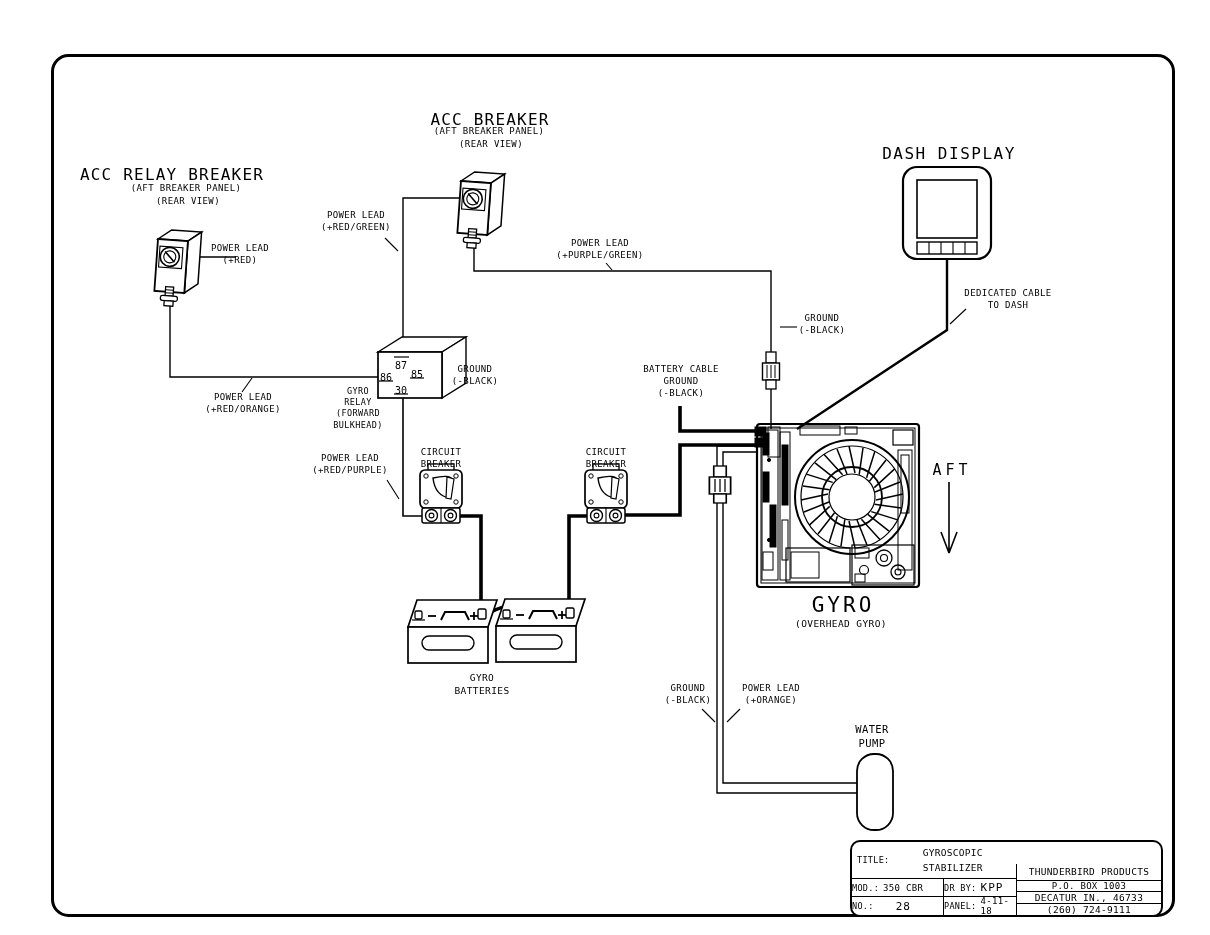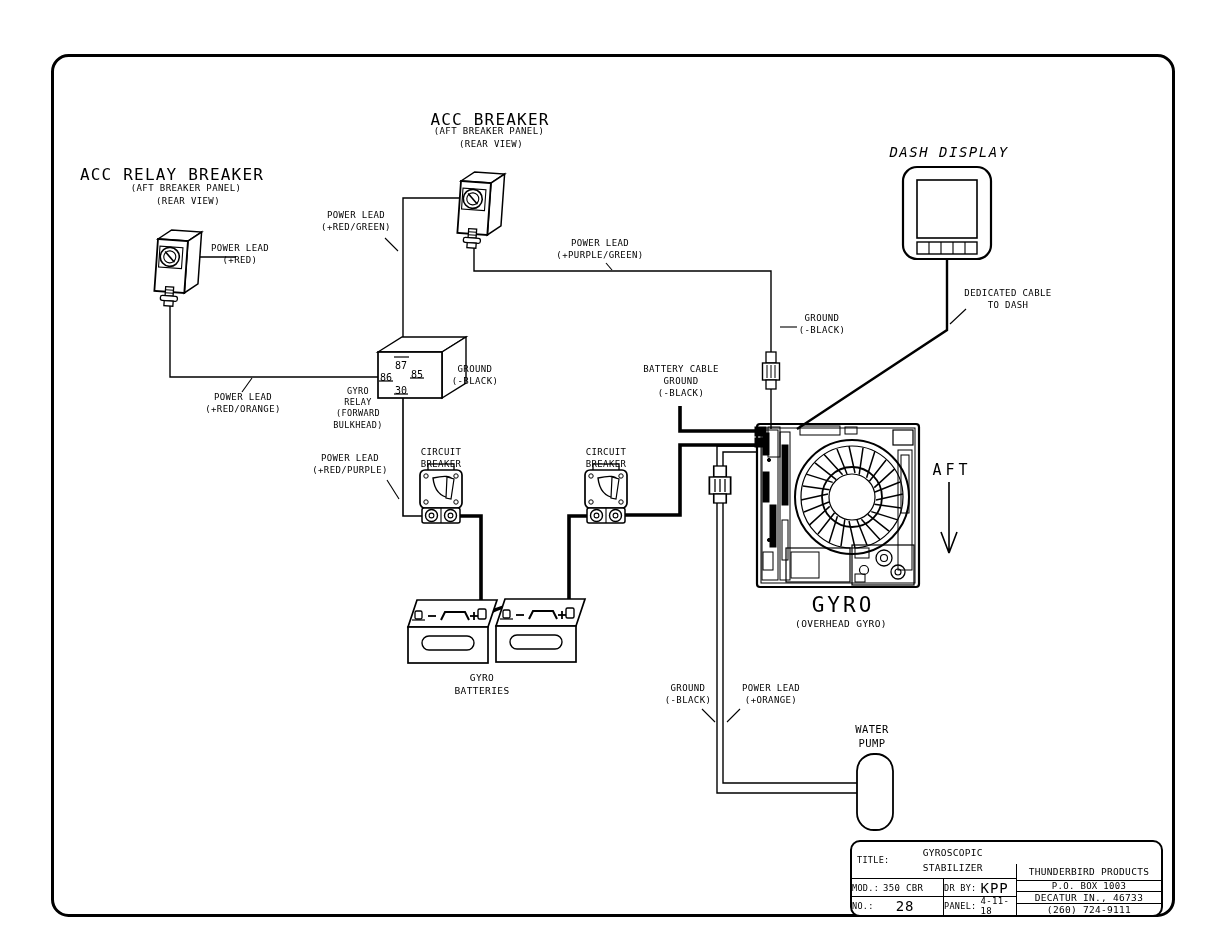--- a/index.html
+++ b/index.html
@@ -3,37 +3,37 @@
 <meta charset="utf-8">
 <style>
   html,body{margin:0;padding:0;background:#ffffff;}
   .canvas{position:relative;width:1210px;height:935px;background:#ffffff;overflow:hidden;
           font-family:"DejaVu Sans Mono","Liberation Mono",monospace;color:#000;}
   svg{position:absolute;left:0;top:0;}
   .lbl{position:absolute;transform:translateX(-50%);text-align:center;white-space:pre-line;
        font-size:9px;line-height:1.32;letter-spacing:.4px;color:#000;}
   .lbl-title{font-size:16px;letter-spacing:1.2px;line-height:1.2;}
   .lbl-sub{font-size:9px;letter-spacing:.4px;}
-  .lbl-dash{font-size:14px;letter-spacing:1.5px;font-style:italic;}
+  .lbl-dash{font-size:16px;letter-spacing:1.5px;}
   .lbl-aft{font-size:15px;letter-spacing:4px;}
   .lbl-gyro{font-size:21px;letter-spacing:3px;}
   .lbl-gyrosub{font-size:9.5px;}
   .lbl-pin{font-size:10px;letter-spacing:0;}
   .tblock{position:absolute;box-sizing:border-box;border:2.2px solid #000;border-radius:10px;
           display:flex;background:#fff;font-size:9px;letter-spacing:.3px;}
   .tb-left{width:164px;box-sizing:border-box;display:flex;flex-direction:column;}
   .tb-right{flex:1;box-sizing:border-box;border-left:1.6px solid #000;display:flex;flex-direction:column;margin-top:22px;}
   .tb-title-row{height:39px;box-sizing:border-box;display:flex;align-items:center;padding-left:5px;}
   .tb-title-val{flex:1;text-align:center;white-space:pre-line;font-size:9.5px;line-height:1.6;}
   .tb-row{height:19px;box-sizing:border-box;border-top:1.6px solid #000;display:flex;}
   .tb-cell{box-sizing:border-box;display:flex;align-items:center;padding-left:0;gap:4px;}
   .tb-cell.w92{width:92px;border-right:1.6px solid #000;}
   .tb-cell.rest{flex:1;}
   .tb-label{font-size:8.5px;}
-  .tb-big{font-size:14px;letter-spacing:1px;}
+  .tb-big{font-size:11px;letter-spacing:1px;}
   .tbr-row{box-sizing:border-box;display:flex;align-items:center;justify-content:center;}
   .tbr-company{height:25px;font-size:9.5px;}
   .tbr-po{height:14px;border-top:1.6px solid #000;}
   .tbr-city{height:19px;border-top:1.6px solid #000;font-size:9.5px;}
   .tbr-phone{height:19px;border-top:1.6px solid #000;font-size:9.5px;}
 </style>
 </head>
 <body>
 
 <div class="canvas">

